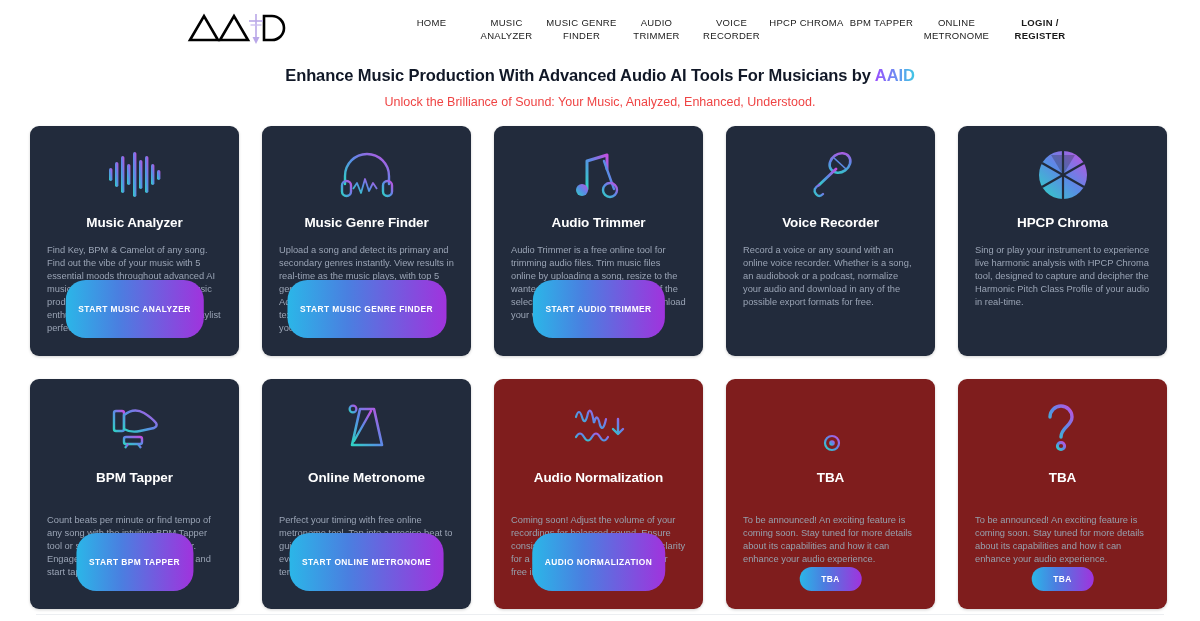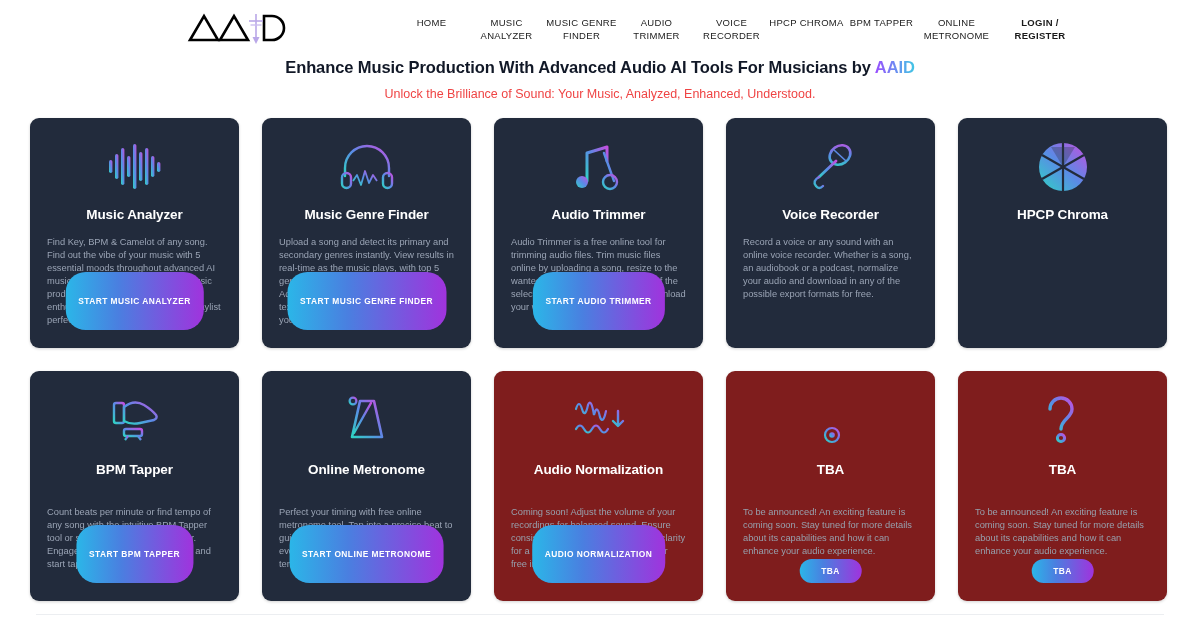--- a/index.html
+++ b/index.html
@@ -46,21 +46,21 @@
   }
   .nav-item.login {
     font-weight: bold;
     width: 84px;
     margin-left: 4px;
   }
 
   
   .hero {
     text-align: center;
-    margin-top: 8px;
+    margin-top: 16px;
   }
   .hero h1 {
     font-size: 16.5px;
     font-weight: bold;
     color: #111827;
     letter-spacing: -0.1px;
   }
   .brand {
     background: linear-gradient(90deg, #9b4dff 0%, #3fc8e4 100%);
     -webkit-background-clip: text;
@@ -301,20 +301,21 @@
           <path d="M26 2 L26 26 L47 14"></path>
             <path d="M26 26 L47 38"></path>
           <path d="M26 26 L26 50"></path>
             <path d="M26 26 L5 38"></path>
             <path d="M26 26 L5 14"></path>
         </g>
         <polygon points="26,26 14,6 38,6" fill="#2c3649" opacity="0.35"></polygon>
         </svg>
       </div>
       <div class="card-title">HPCP Chroma</div>
+      <div class="card-desc">Sing or play your instrument to experience live harmonic analysis with HPCP Chroma tool, designed to capture and decipher the Harmonic Pitch Class Profile of your audio in real-time.</div>
     </div>
     <div class="card r2">
       <div class="card-icon">
         <svg width="54" height="50" viewBox="0 0 54 50">
           <defs>
             <linearGradient id="g5" x1="0" y1="1" x2="1" y2="0">
   <stop offset="0%" stop-color="#2fd3c4"></stop>
               <stop offset="50%" stop-color="#5b8ae6"></stop>
   <stop offset="100%" stop-color="#c44fe0"></stop>
             </linearGradient>

